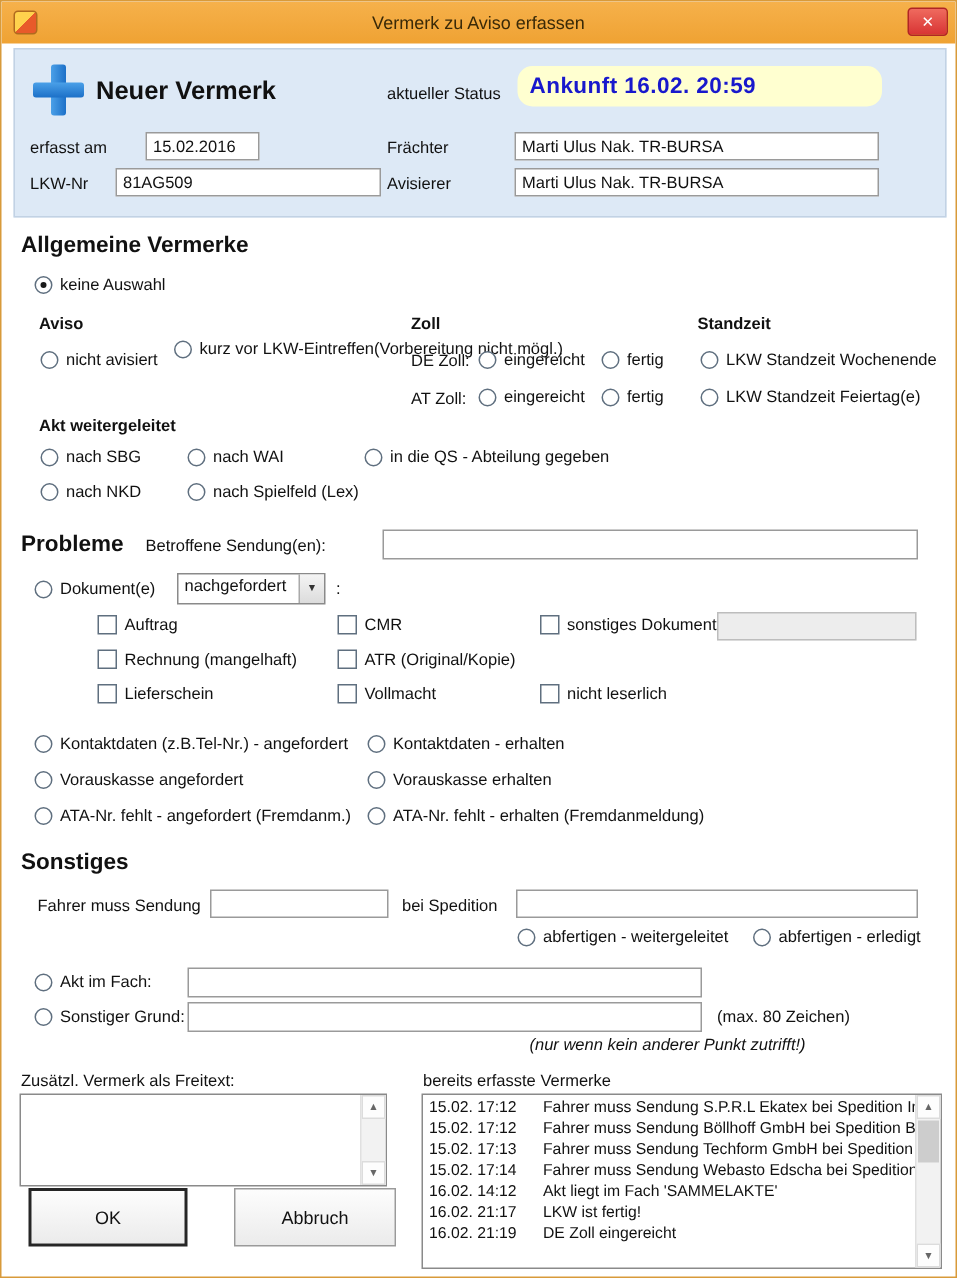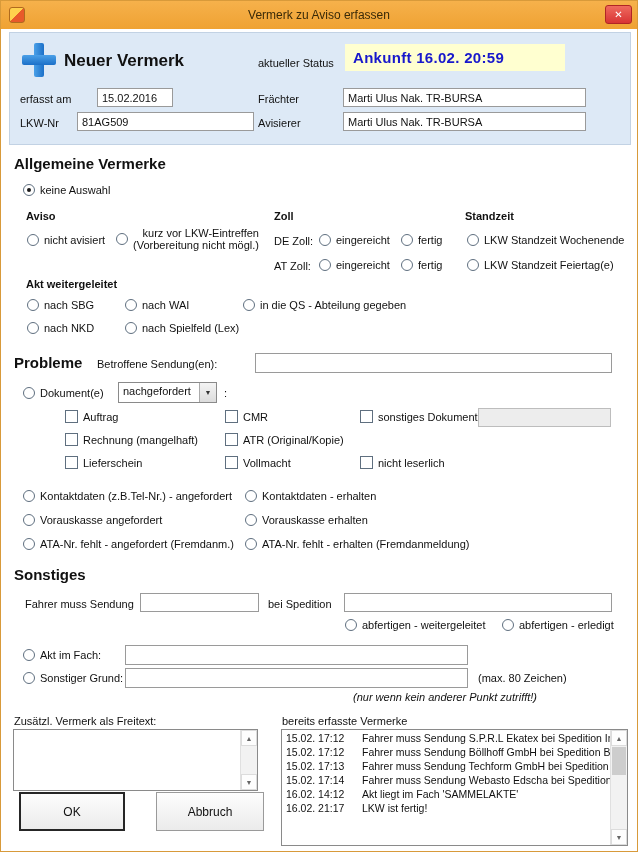--- a/index.html
+++ b/index.html
@@ -23,43 +23,43 @@
 
   
   .header { position: absolute; left: 8px; top: 31px; width: 622px; height: 113px;
             background: #dde9f6; border: 1px solid #c2d2e4; }
   .plus-icon { position: absolute; left: 12px; top: 10px; width: 34px; height: 34px; }
   .plus-icon::before { content:""; position:absolute; left: 12px; top: 0; width: 10px; height: 34px;
             background: linear-gradient(90deg,#4aa0e8,#1c70c8); border-radius: 2px; }
   .plus-icon::after  { content:""; position:absolute; left: 0; top: 12px; width: 34px; height: 10px;
             background: linear-gradient(#4aa0e8,#1c70c8); border-radius: 2px; }
   .hdr-title { position: absolute; left: 54px; top: 18px; font-size: 17px; font-weight: bold; }
-  .status-box { position: absolute; left: 335px; top: 11px; width: 220px; height: 27px;
+  .status-box { position: absolute; left: 335px; top: 11px; width: 243px; height: 27px;
                 background: #ffffd0; color: #1818cc; font-size: 15px; font-weight: bold;
-                line-height: 27px; padding-left: 8px; letter-spacing: .3px; }
+                line-height: 27px; padding-left: 8px; letter-spacing: .3px; border-radius: 10px; }
 
   .lbl { position: absolute; white-space: nowrap; }
   .b { font-weight: bold; }
   .h2 { position: absolute; font-size: 15px; font-weight: bold; white-space: nowrap; }
   .it { font-style: italic; }
 
   .input { position: absolute; background: #fff; border: 1px solid #9a9a9a;
            font-family: inherit; font-size: 11px; padding: 1px 4px; color: #111; }
   .yellow { background: #ffffff; }
   .dis { background: #ededed; border-color: #bdbdbd; }
 
   
   .opt { position: absolute; display: flex; align-items: center; gap: 5px;
          white-space: nowrap; cursor: default; }
   .radio { width: 12px; height: 12px; min-width: 12px; border: 1px solid #5f6f7f;
            border-radius: 50%; background: #fff; position: relative; }
   .radio.on::after { content: ""; position: absolute; left: 3px; top: 3px;
            width: 4px; height: 4px; border-radius: 50%; background: #1a1a1a; }
   .cb { width: 13px; height: 13px; min-width: 13px; border: 1px solid #5f6f7f; background: #fff; }
-  .stack { display: flex; flex-direction: column; line-height: 12px; text-align: right; }
+  .stack { display: flex; flex-direction: row; line-height: 12px; }
 
   
   .select { position: absolute; background: #fff; border: 1px solid #8a8a8a;
             display: flex; align-items: stretch; }
   .select .val { flex: 1; padding: 2px 4px; white-space: nowrap; overflow: hidden; }
   .select .arrow { width: 17px; background: linear-gradient(#f4f4f4,#dcdcdc);
             border-left: 1px solid #aaa; display: flex; align-items: center;
             justify-content: center; font-size: 7px; color: #333; }
 
   
@@ -314,20 +314,24 @@
         <span>Fahrer muss Sendung Webasto Edscha bei Spedition So</span>
       </div>
       <div class="lrow">
         <span class="t">16.02. 14:12</span>
         <span>Akt liegt im Fach 'SAMMELAKTE'</span>
       </div>
       <div class="lrow">
         <span class="t">16.02. 21:17</span>
         <span>LKW ist fertig!</span>
       </div>
+      <div class="lrow">
+        <span class="t">16.02. 21:19</span>
+        <span>DE Zoll eingereicht</span>
+      </div>
     </div>
     <div class="sb">
       <div class="sbtn up">▲</div>
       <div class="thumb" style="top:17px;height:28px"></div>
       <div class="sbtn dn">▼</div>
     </div>
   </div>
 
   <div class="btn default" style="left:18px;top:791px;width:106px;height:39px">OK</div>
   <div class="btn" style="left:155px;top:791px;width:108px;height:39px">Abbruch</div>

